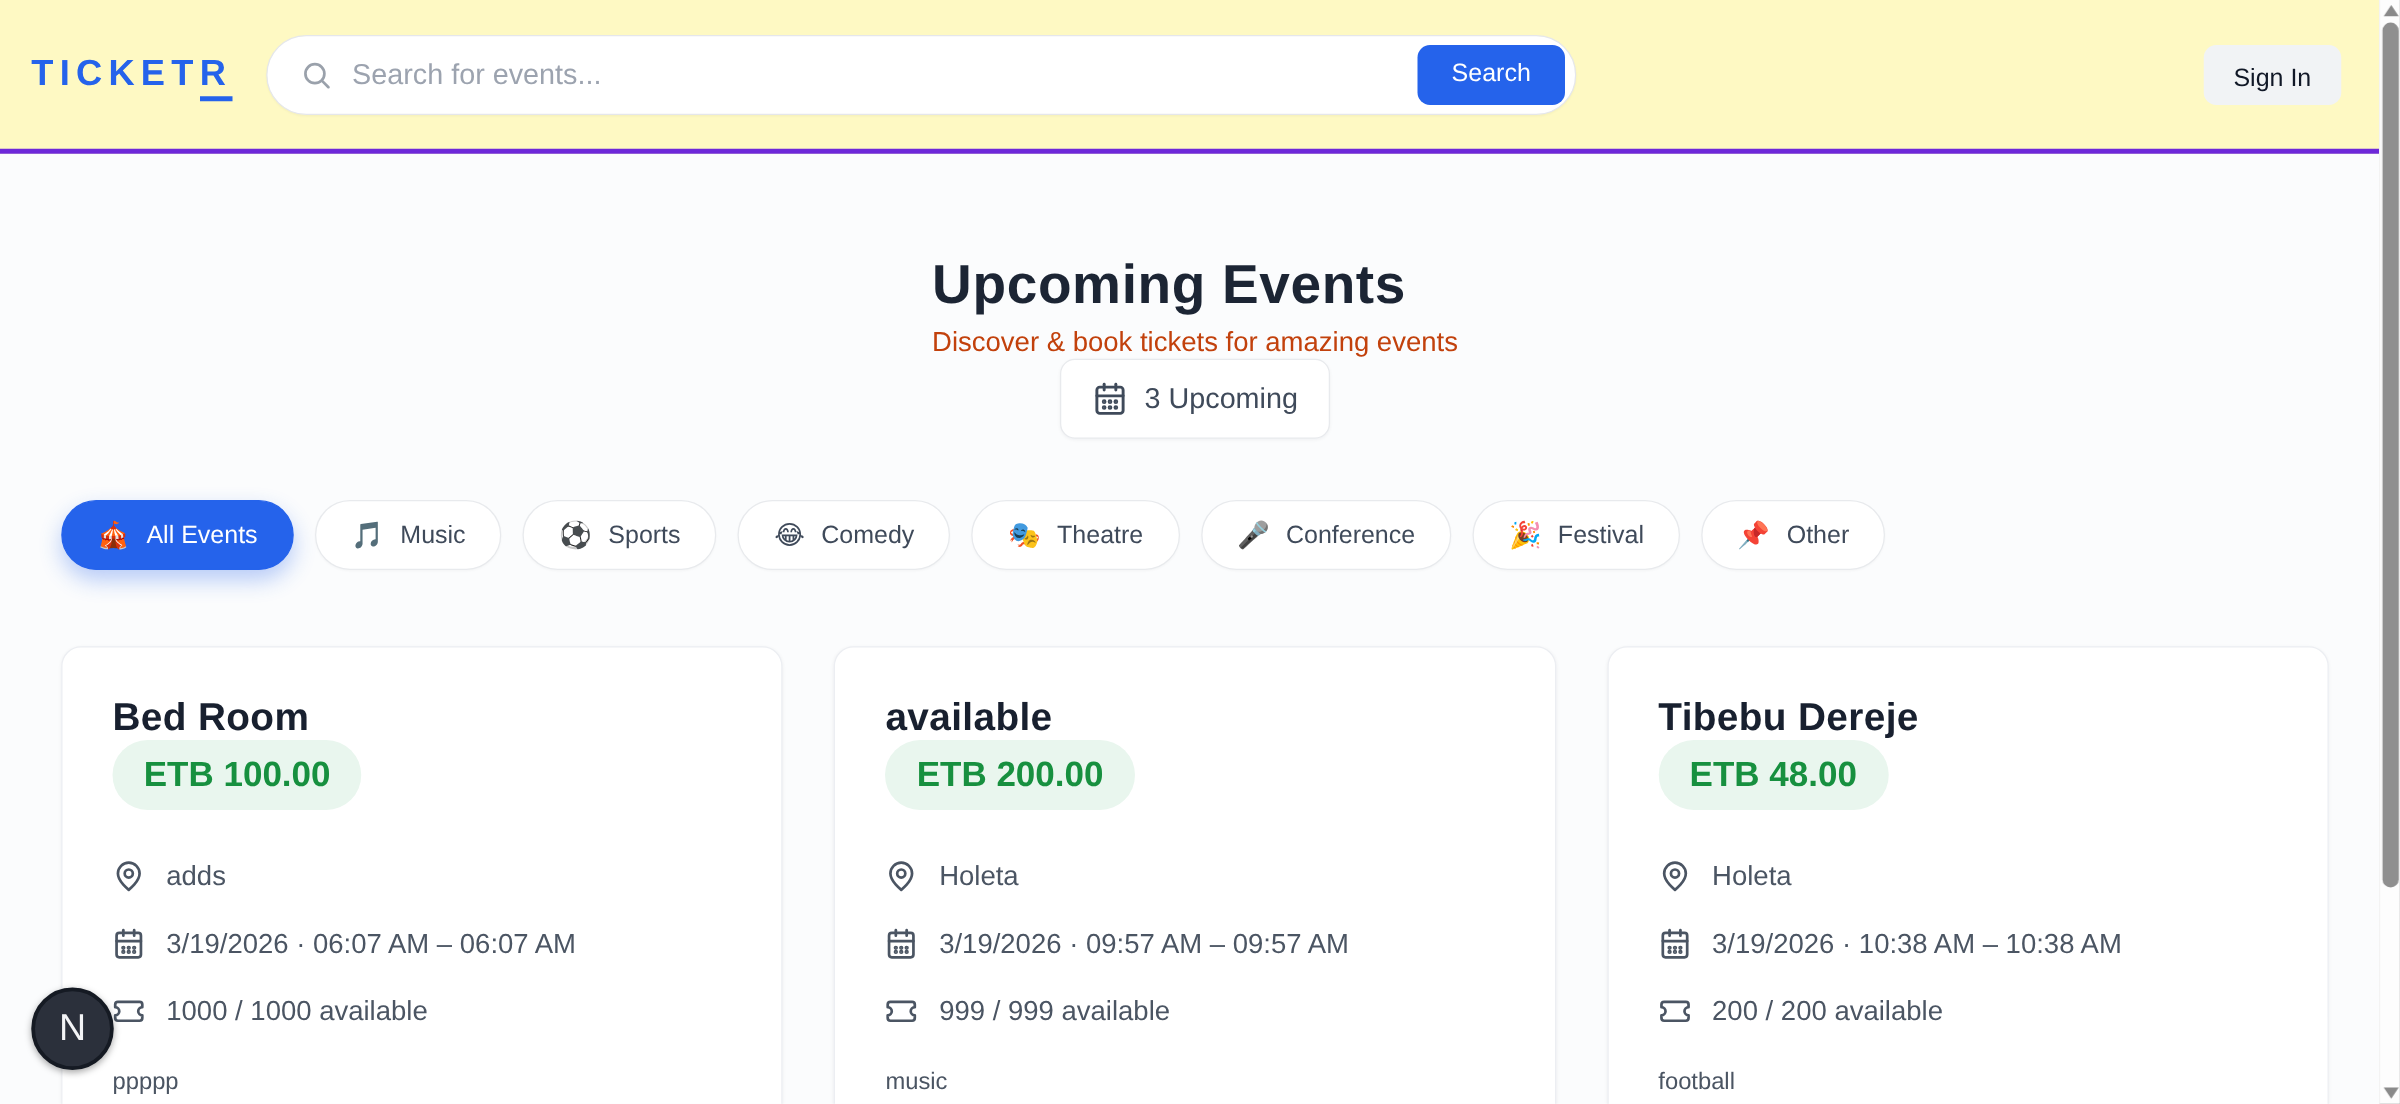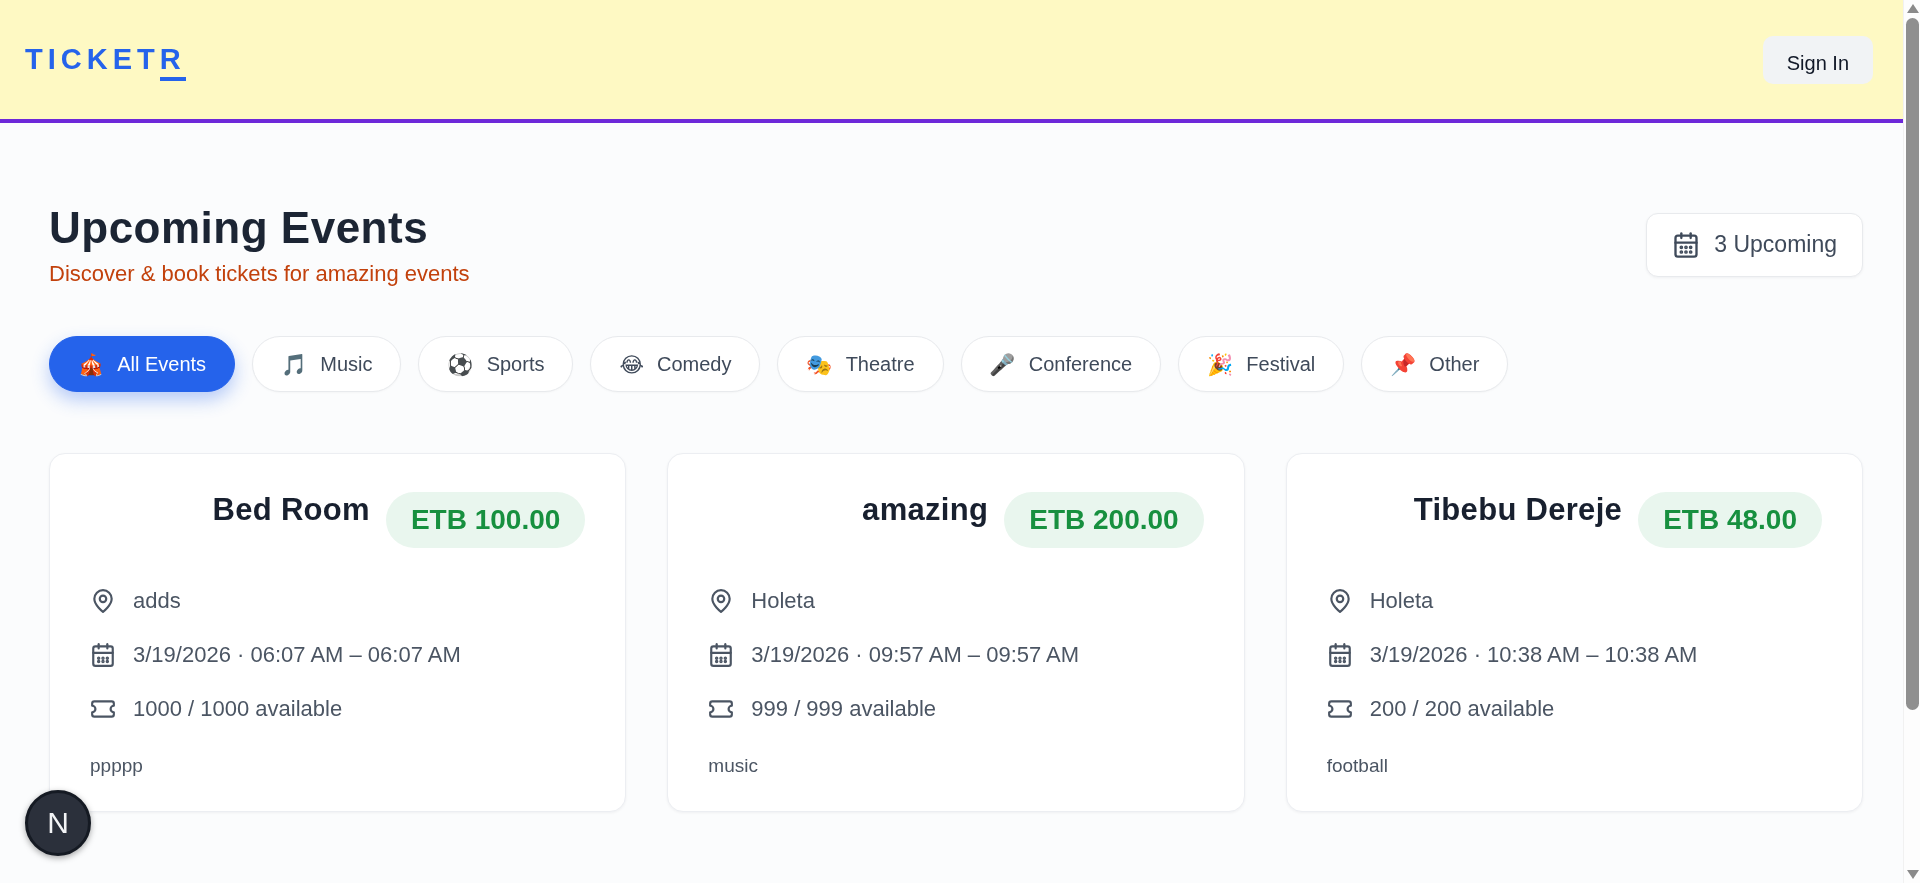--- a/index.html
+++ b/index.html
@@ -76,20 +76,21 @@
     cursor: pointer;
   }
 
   
   .main { padding: 80px 57px 0 49px; }
 
   .title-row {
     display: flex;
     align-items: center;
     justify-content: space-between;
+    flex-direction: column;
   }
   .page-title { font-size: 44px; font-weight: 800; color: #1c2534; letter-spacing: 0.5px; }
   .page-subtitle { margin-top: 8px; font-size: 22px; color: #c2410c; }
   .upcoming-badge {
     display: flex;
     align-items: flex-start;
     gap: 14px;
     background: #fff;
     border: 1px solid #e8eaed;
     border-radius: 12px;
@@ -138,21 +139,22 @@
     border-radius: 16px;
     padding: 38px 40px 34px 40px;
     min-height: 358px;
     box-shadow: 0 1px 3px rgba(16,24,40,0.05);
     cursor: pointer;
   }
   .card-head {
     display: flex;
     justify-content: flex-end;
     align-items: flex-start;
-    gap: 16px;
+    gap: 0;
+    flex-direction: column;
   }
   .card-title { font-size: 31px; font-weight: 800; color: #18202f; letter-spacing: 0.3px; }
   .price-badge {
     flex: none;
     background: #e9f6ee;
     color: #17903f;
     font-size: 28px;
     font-weight: 700;
     padding: 12px 25px;
     border-radius: 9999px;
@@ -221,20 +223,28 @@
   .scroll-arrow-down { bottom: 4px; border-top: 9px solid #8a8a8a; }
 
   .icon-gray { stroke: #4b5563; }
 </style>
 </head>
 <body>
 
 <header class="header">
   <div class="logo"><span>TICKET</span><span class="r-underline">R</span></div>
 
+  <div class="searchbar">
+    <svg width="26" height="26" viewBox="0 0 24 24" fill="none" stroke="#9aa1ab" stroke-width="2" stroke-linecap="round">
+      <circle cx="11" cy="11" r="7"></circle>
+        <line x1="16.5" y1="16.5" x2="21" y2="21"></line>
+    </svg>
+    <input class="search-input" type="text" placeholder="Search for events..." style="">
+    <button class="search-btn">Search</button>
+  </div>
 
   <button class="signin-btn">Sign In</button>
 </header>
 
 <main class="main">
 
   <div class="title-row">
     <div>
       <h1 class="page-title">Upcoming Events</h1>
       <p class="page-subtitle">Discover &amp; book tickets for amazing events</p>
@@ -324,21 +334,21 @@
         <svg width="26" height="26" viewBox="0 0 24 24" fill="none" class="icon-gray" stroke-width="2" stroke-linecap="round" stroke-linejoin="round">
           <path d="M2 9a3 3 0 0 1 0 6v2a2 2 0 0 0 2 2h16a2 2 0 0 0 2-2v-2a3 3 0 0 1 0-6V7a2 2 0 0 0-2-2H4a2 2 0 0 0-2 2Z"></path>
         </svg>
         <span>1000 / 1000 available</span>
       </div>
       <div class="card-tag">ppppp</div>
     </div>
 
     <div class="card">
       <div class="card-head">
-        <div class="card-title">amazing</div>
+        <div class="card-title">available</div>
         <div class="price-badge">ETB 200.00</div>
       </div>
       <div class="meta-row first">
         <svg width="26" height="26" viewBox="0 0 24 24" fill="none" class="icon-gray" stroke-width="2" stroke-linecap="round" stroke-linejoin="round">
           <path d="M20 10c0 6-8 12-8 12s-8-6-8-12a8 8 0 0 1 16 0Z"></path>
             <circle cx="12" cy="10" r="3"></circle>
         </svg>
         <span>Holeta</span>
       </div>
       <div class="meta-row">

